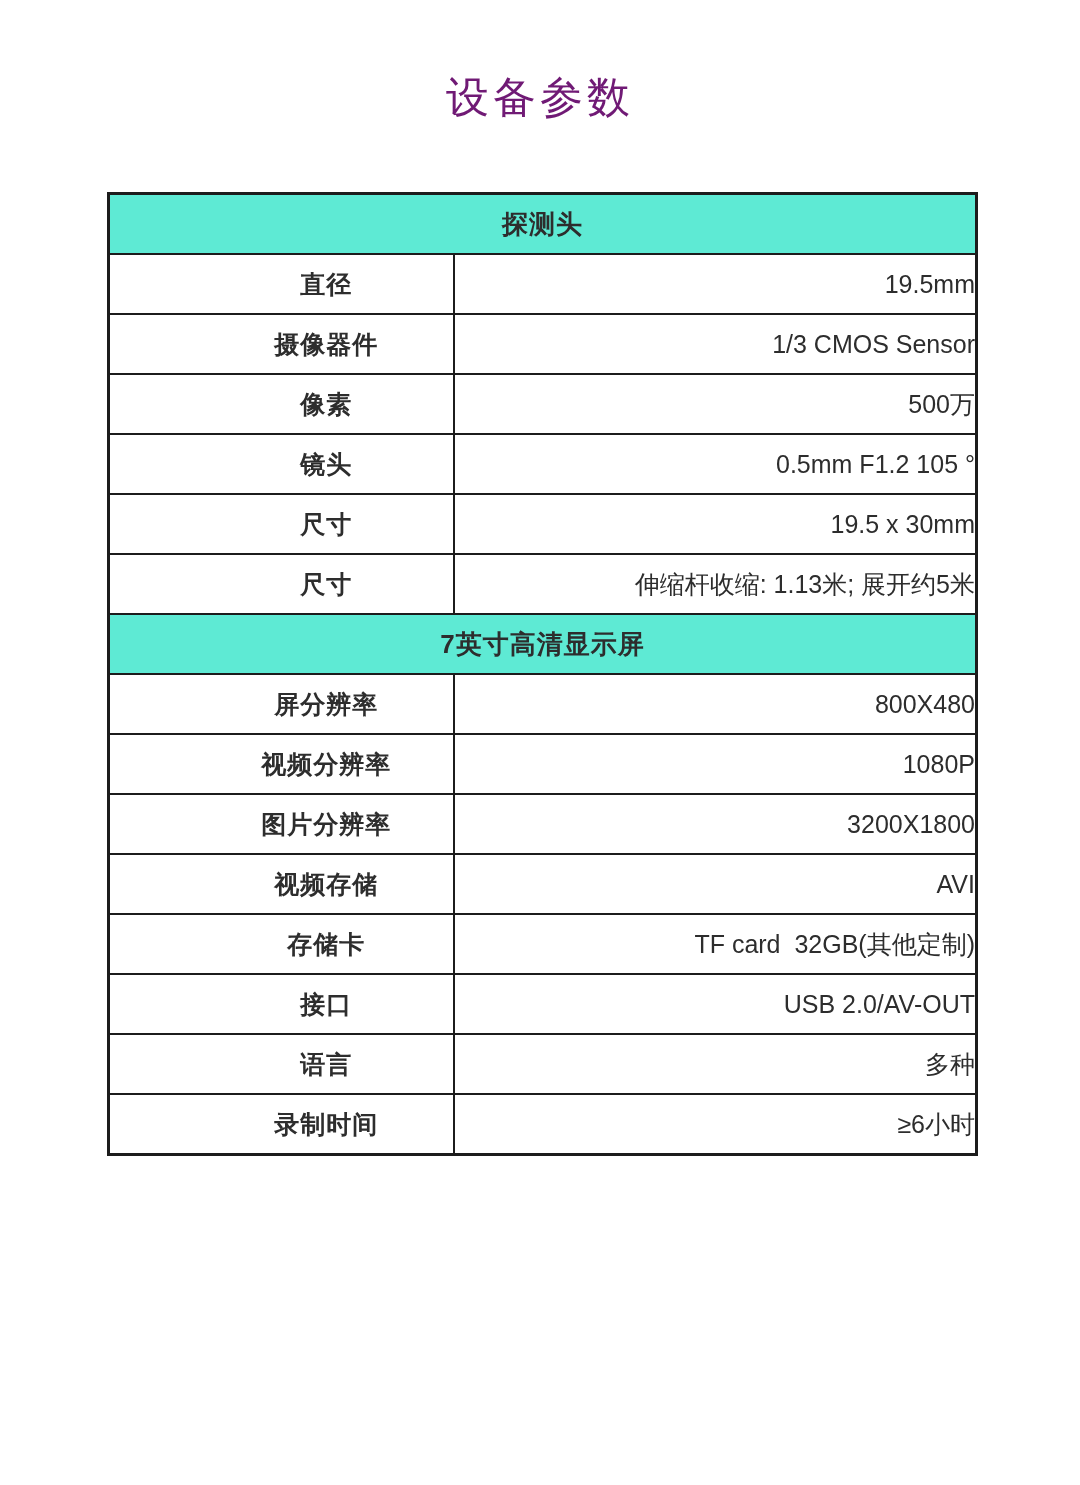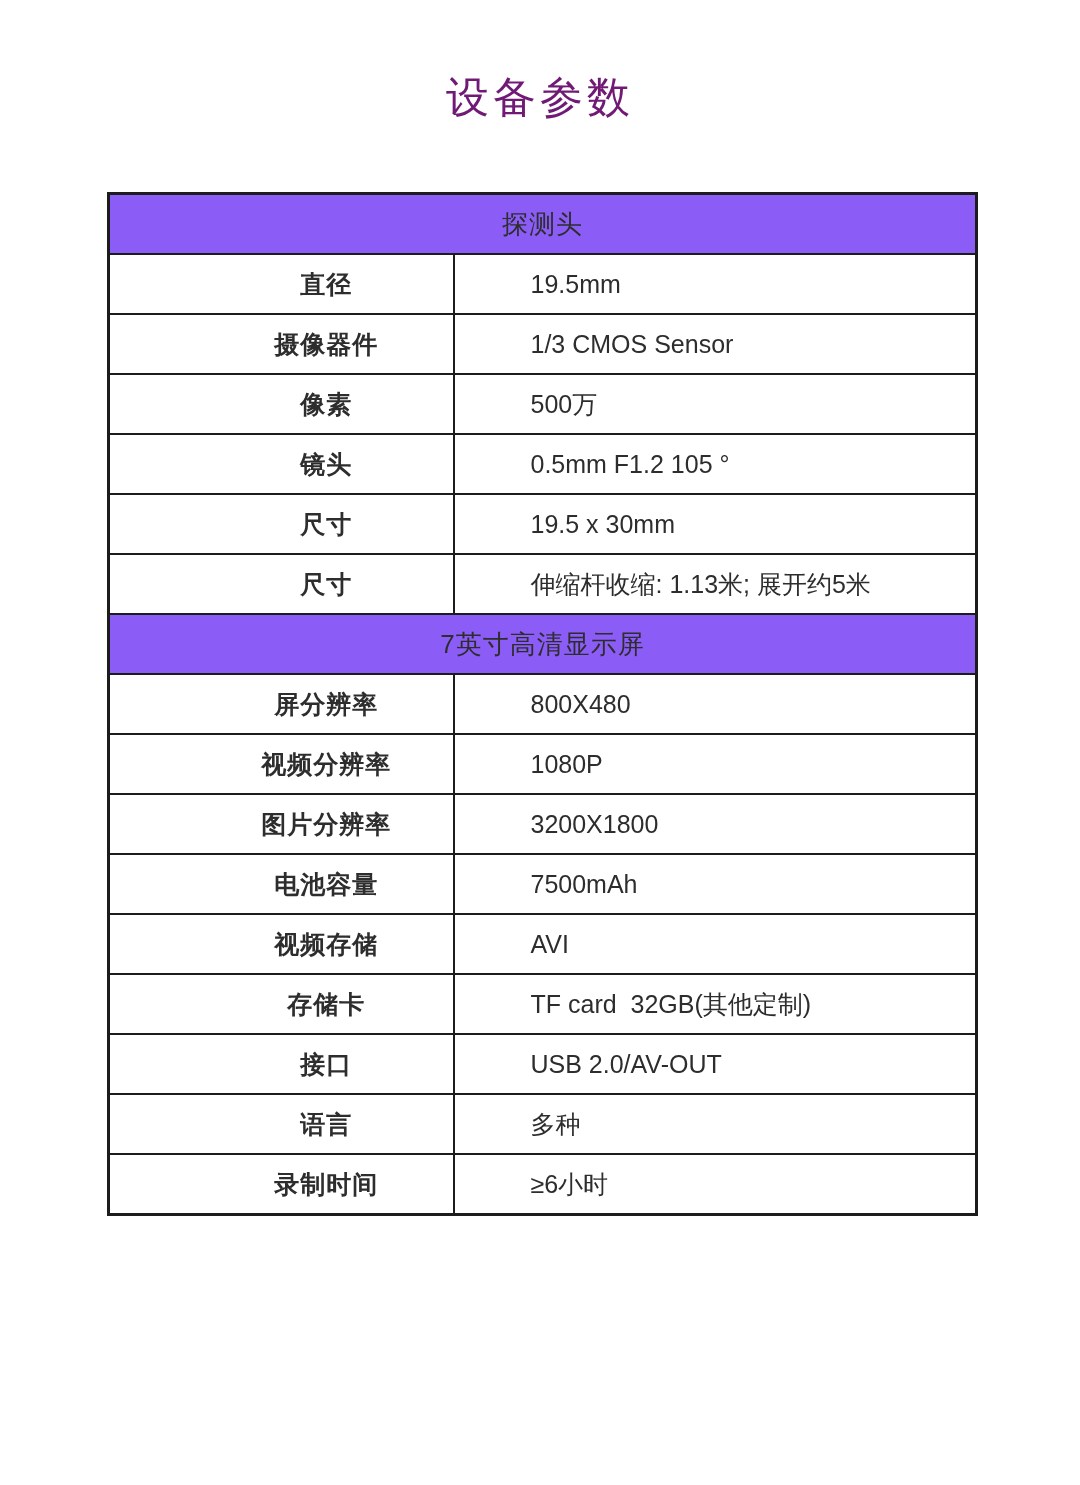--- a/index.html
+++ b/index.html
@@ -46,25 +46,26 @@
   }
   td.cell-label {
     padding: 0 0 0 90px;
     font-weight: 600;
     letter-spacing: 1px;
     text-align: center;
   }
   td.cell-value {
     padding: 0 0 0 76px;
     font-weight: 400;
+    text-align: right;
   }
   tr.section-row td {
-    background: #8b5cf6;
+    background: #5eead4;
     text-align: center;
-    font-weight: 400;
+    font-weight: 700;
     font-size: 26px;
     padding: 0;
     letter-spacing: 1px;
   }
 </style>
 </head>
 <body>
 
 <h1 class="page-title">设备参数</h1>
 
@@ -113,24 +114,20 @@
     </tr>
     <tr>
       <td class="cell-label">视频分辨率</td>
       <td class="cell-value">1080P</td>
     </tr>
     <tr>
       <td class="cell-label">图片分辨率</td>
       <td class="cell-value">3200X1800</td>
     </tr>
     <tr>
-      <td class="cell-label">电池容量</td>
-      <td class="cell-value">7500mAh</td>
-    </tr>
-    <tr>
       <td class="cell-label">视频存储</td>
       <td class="cell-value">AVI</td>
     </tr>
     <tr>
       <td class="cell-label">存储卡</td>
       <td class="cell-value">TF card  32GB(其他定制)</td>
     </tr>
     <tr>
       <td class="cell-label">接口</td>
       <td class="cell-value">USB 2.0/AV-OUT</td>

